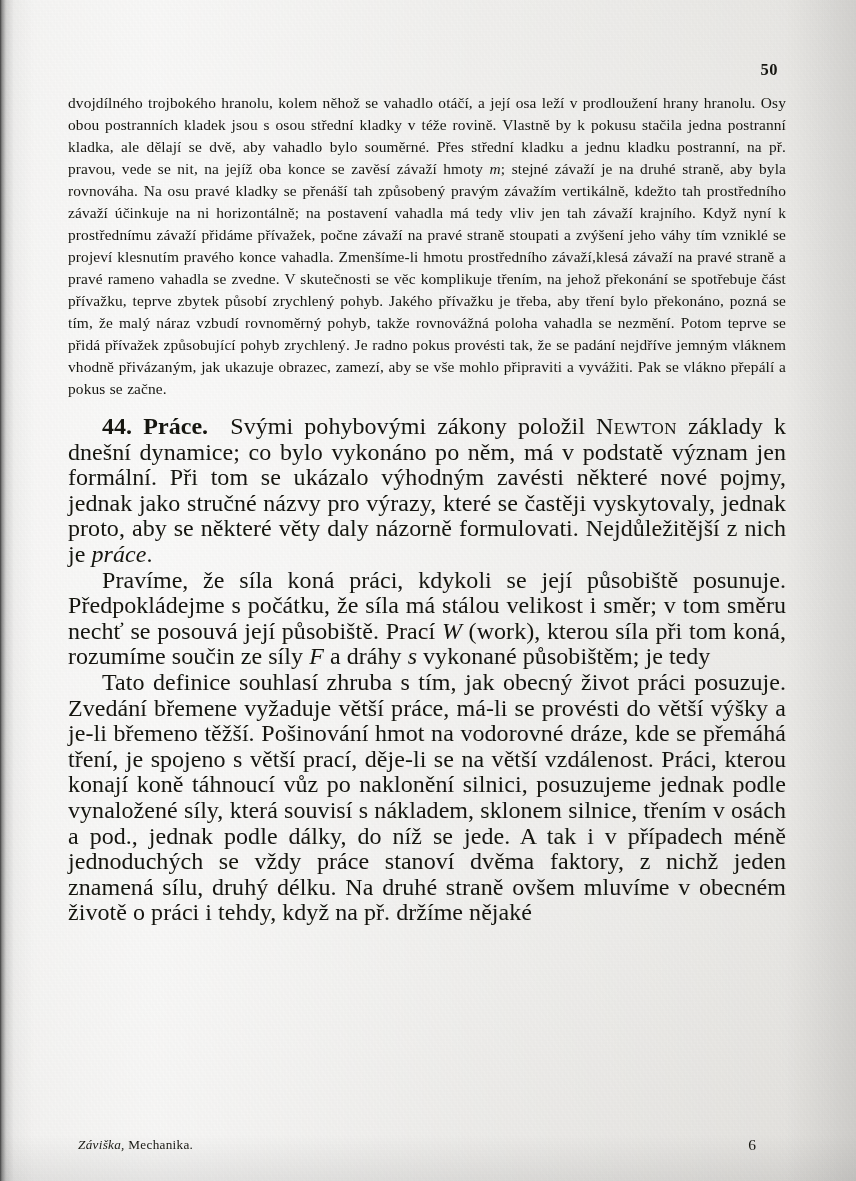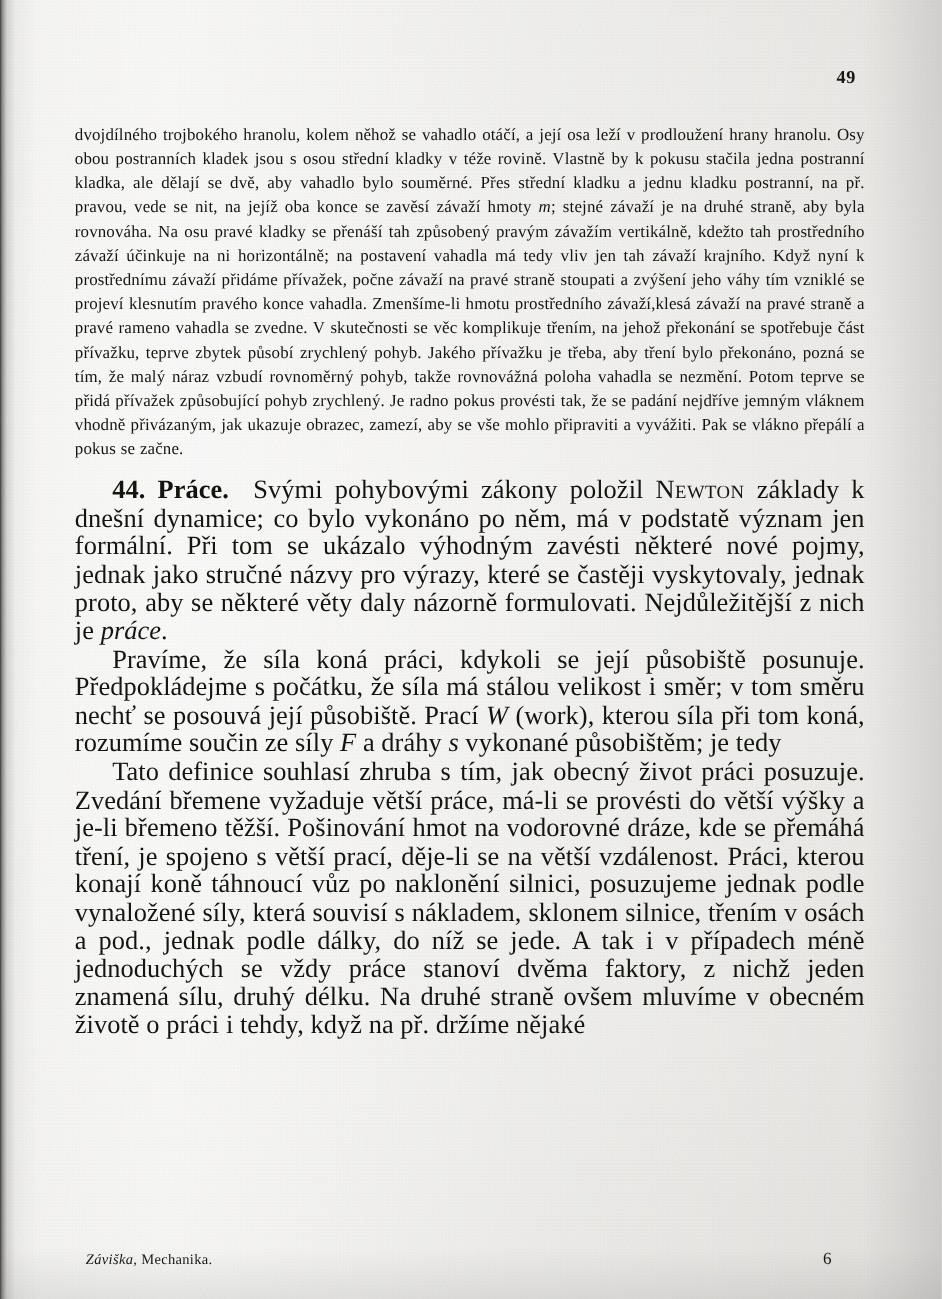--- a/index.html
+++ b/index.html
@@ -62,21 +62,21 @@
     right: 78px;
     font-size: 16.5px;
     font-weight: bold;
     letter-spacing: 0.5px;
     color: #171712;
   }
 
   .body {
     position: absolute;
     left: 68px;
-    top: 112px;
+    top: 92px;
     width: 718px;
   }
 
   
   p.small {
     margin: 0;
     font-size: 15.4px;
     line-height: 22.0px;
     text-align: justify;
     text-justify: inter-word;
@@ -136,21 +136,21 @@
     right: 22px;
     bottom: -1px;
     font-size: 15.5px;
   }
 </style>
 </head>
 <body>
 
 <div class="page">
 
-  <div class="folio">49</div>
+  <div class="folio">50</div>
 
   <div class="body">
 
     <p class="small"><span>dvojdílného trojbokého hranolu, kolem něhož se vahadlo otáčí, a její osa leží v prodloužení hrany hranolu. Osy obou postranních kladek jsou s osou střední kladky v téže rovině. Vlastně by k pokusu stačila jedna postranní kladka, ale dělají se dvě, aby vahadlo bylo souměrné. Přes střední kladku a jednu kladku postranní, na př. pravou, vede se nit, na jejíž oba konce se zavěsí závaží hmoty </span><span class="mathvar">m</span><span>; stejné závaží je na druhé straně, aby byla rovnováha. Na osu pravé kladky se přenáší tah způsobený pravým závažím vertikálně, kdežto tah prostředního závaží účinkuje na ni horizontálně; na postavení vahadla má tedy vliv jen tah závaží krajního. Když nyní k prostřednímu závaží přidáme přívažek, počne závaží na pravé straně stoupati a zvýšení jeho váhy tím vzniklé se projeví klesnutím pravého konce vahadla. Zmenšíme-li hmotu prostředního závaží,klesá závaží na pravé straně a pravé rameno vahadla se zvedne. V skutečnosti se věc komplikuje třením, na jehož překonání se spotřebuje část přívažku, teprve zbytek působí zrychlený pohyb. Jakého přívažku je třeba, aby tření bylo překonáno, pozná se tím, že malý náraz vzbudí rovnoměrný pohyb, takže rovnovážná poloha vahadla se nezmění. Potom teprve se přidá přívažek způsobující pohyb zrychlený. Je radno pokus provésti tak, že se padání nejdříve jemným vláknem vhodně přivázaným, jak ukazuje obrazec, zamezí, aby se vše mohlo připraviti a vyvážiti. Pak se vlákno přepálí a pokus se začne.</span></p>
 
     <p class="main" style="margin-top:14px;"><span class="run-in">44. Práce.</span>&nbsp; <span>Svými pohybovými zákony položil </span><span class="sc">Newton</span><span> základy k dnešní dynamice; co bylo vykonáno po něm, má v podstatě význam jen formální. Při tom se ukázalo výhodným zavésti některé nové pojmy, jednak jako stručné názvy pro výrazy, které se častěji vyskytovaly, jednak proto, aby se některé věty daly názorně formulovati. Nejdůležitější z nich je </span><span class="it">práce</span><span>.</span></p>
 
     <p class="main"><span>Pravíme, že síla koná práci, kdykoli se její působiště posunuje. Předpokládejme s počátku, že síla má stálou velikost i směr; v tom směru nechť se posouvá její působiště. Prací </span><span class="mathvar">W</span><span> (work), kterou síla při tom koná, rozumíme součin ze síly </span><span class="mathvar">F</span><span> a dráhy </span><span class="mathvar">s</span><span> vykonané působištěm; je tedy</span></p>
 
 

